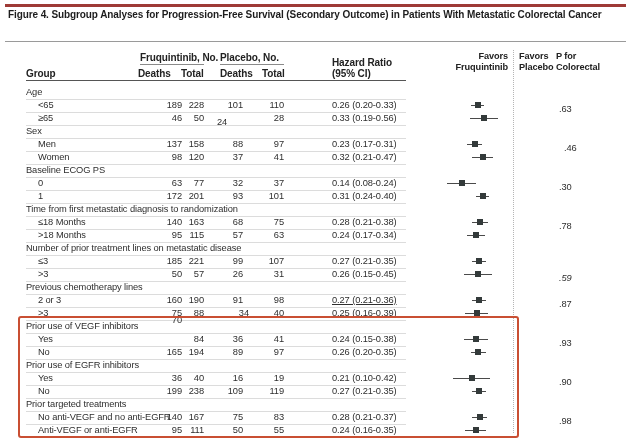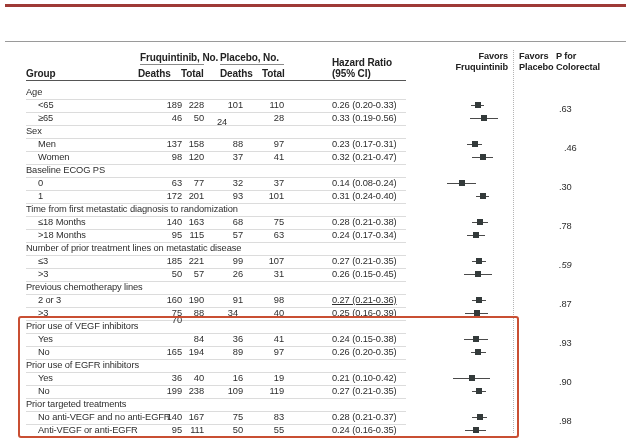--- a/index.html
+++ b/index.html
@@ -20,20 +20,21 @@
   .pval{font-size:9.3px;color:#2e2e2e;height:13px;line-height:13px;}
   .favors{font-size:9.2px;font-weight:bold;line-height:10.5px;color:#222;}
 </style>
 </head>
 <body>
 
 <div id="figure-root">
 
   <div class="rule" style="left:5px;top:4px;width:621px;height:2.5px;background:#9e3a36;"></div>
 
+  <div class="abs title" style="left:8px;top:9px;">Figure 4. Subgroup Analyses for Progression-Free Survival (Secondary Outcome) in Patients With Metastatic Colorectal Cancer</div>
 
   <div class="rule" style="left:5px;top:41px;width:621px;height:1px;background:#9a9a9a;"></div>
 
   <div class="abs colhead" style="left:140px;top:52px;">Fruquintinib, No.</div>
   <div class="rule" style="left:140px;top:64px;width:64px;height:1px;background:#8a8a8a;"></div>
   <div class="abs colhead" style="left:220px;top:52px;">Placebo, No.</div>
   <div class="rule" style="left:220px;top:64px;width:64px;height:1px;background:#8a8a8a;"></div>
 
   <div class="abs colhead" style="left:26px;top:68px;">Group</div>
   <div class="abs colhead" style="left:138px;top:68px;">Deaths</div>
@@ -158,36 +159,36 @@
       <div class="sep" style="left:26px;top:267.5px;width:380px;"></div>
       <div class="abs cell" style="left:38px;top:268px;">&gt;3</div>
       <div class="abs cell num" style="left:140px;top:268px;">50</div>
       <div class="abs cell num" style="left:162px;top:268px;">57</div>
       <div class="abs cell num" style="left:201px;top:268px;">26</div>
       <div class="abs cell num" style="left:242px;top:268px;">31</div>
       <div class="abs cell" style="left:332px;top:268px;">0.26 (0.15-0.45)</div>
       <div class="ci-line" style="left:463.6px;top:274px;width:28.6px;"></div>
       <div class="marker" style="left:474.9px;top:271px;background:#333a3a;"></div>
       <div class="sep" style="left:26px;top:280.5px;width:380px;"></div>
-      <div class="abs pval" style="left:559px;top:259px;font-style:italic;">.59</div>
+      <div class="abs pval" style="left:559px;top:272px;font-style:italic;">.59</div>
       <div class="abs cell" style="left:26px;top:281px;">Previous chemotherapy lines</div>
       <div class="sep" style="left:26px;top:293.5px;width:380px;"></div>
       <div class="abs cell" style="left:38px;top:294px;">2 or 3</div>
       <div class="abs cell num" style="left:140px;top:294px;">160</div>
       <div class="abs cell num" style="left:162px;top:294px;">190</div>
       <div class="abs cell num" style="left:201px;top:294px;">91</div>
       <div class="abs cell num" style="left:242px;top:294px;">98</div>
       <div class="abs cell" style="left:332px;top:294px;text-decoration:underline;">0.27 (0.21-0.36)</div>
       <div class="ci-line" style="left:472.3px;top:300px;width:14.0px;"></div>
       <div class="marker" style="left:475.9px;top:297px;background:#333a3a;"></div>
       <div class="sep" style="left:26px;top:306.5px;width:380px;"></div>
       <div class="abs cell" style="left:38px;top:307px;">&gt;3</div>
       <div class="abs cell num" style="left:140px;top:307px;">75</div>
       <div class="abs cell num" style="left:162px;top:307px;">88</div>
-      <div class="abs cell num" style="left:196px;top:307px;">34</div>
+      <div class="abs cell num" style="left:207px;top:307px;">34</div>
       <div class="abs cell num" style="left:242px;top:307px;">40</div>
       <div class="abs cell" style="left:332px;top:307px;">0.25 (0.16-0.39)</div>
       <div class="ci-line" style="left:465.2px;top:313px;width:23.2px;"></div>
       <div class="marker" style="left:473.9px;top:310px;background:#333a3a;"></div>
       <div class="sep" style="left:26px;top:319.5px;width:380px;"></div>
       <div class="abs pval" style="left:559px;top:298px;">.87</div>
       <div class="abs cell" style="left:26px;top:320px;">Prior use of VEGF inhibitors</div>
       <div class="sep" style="left:26px;top:332.5px;width:380px;"></div>
       <div class="abs cell" style="left:38px;top:333px;">Yes</div>
       <div class="abs cell num" style="left:140px;top:314px;">70</div>

